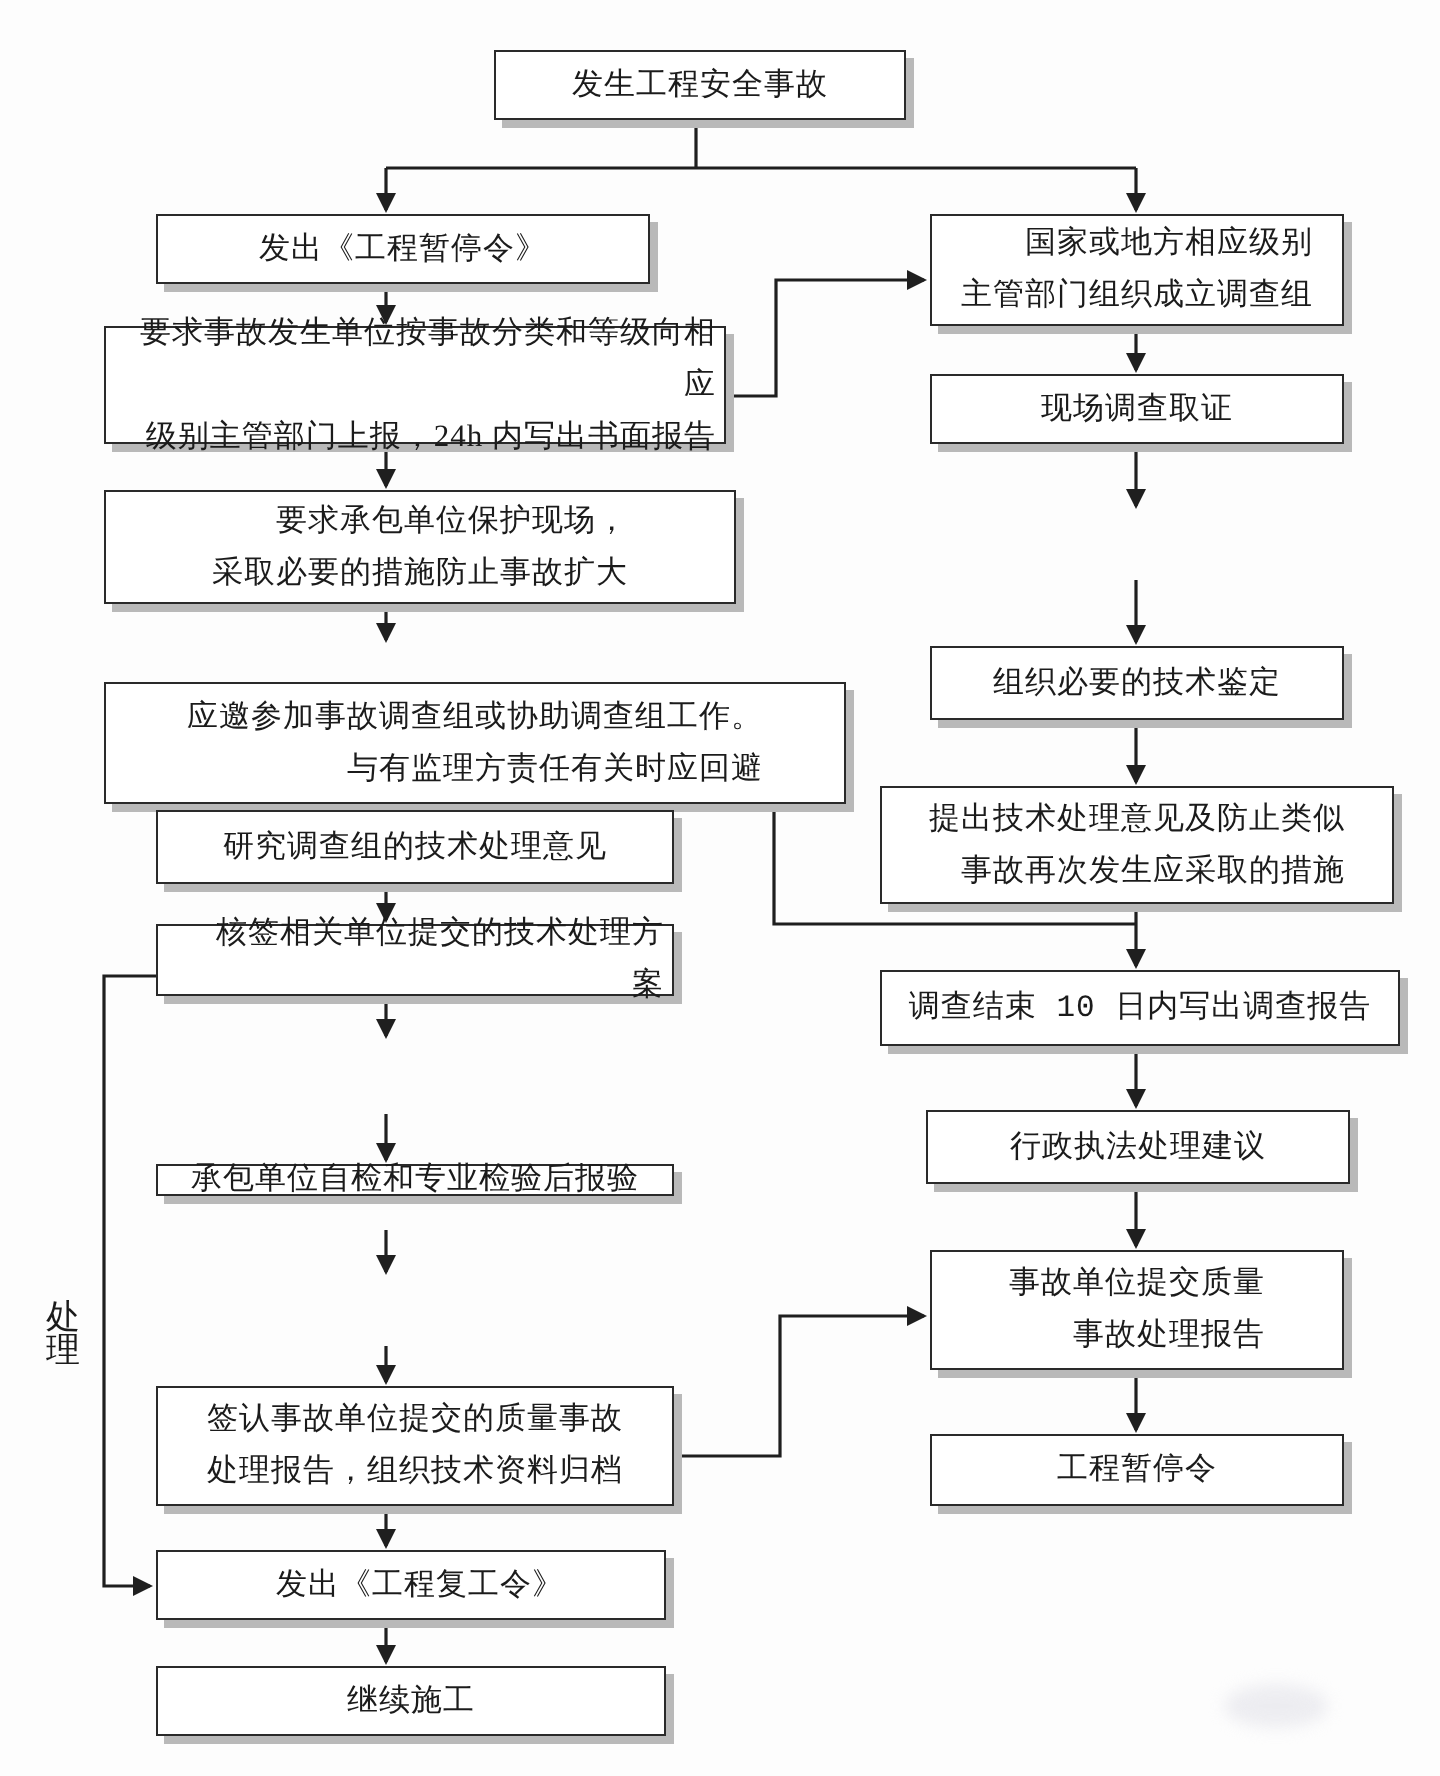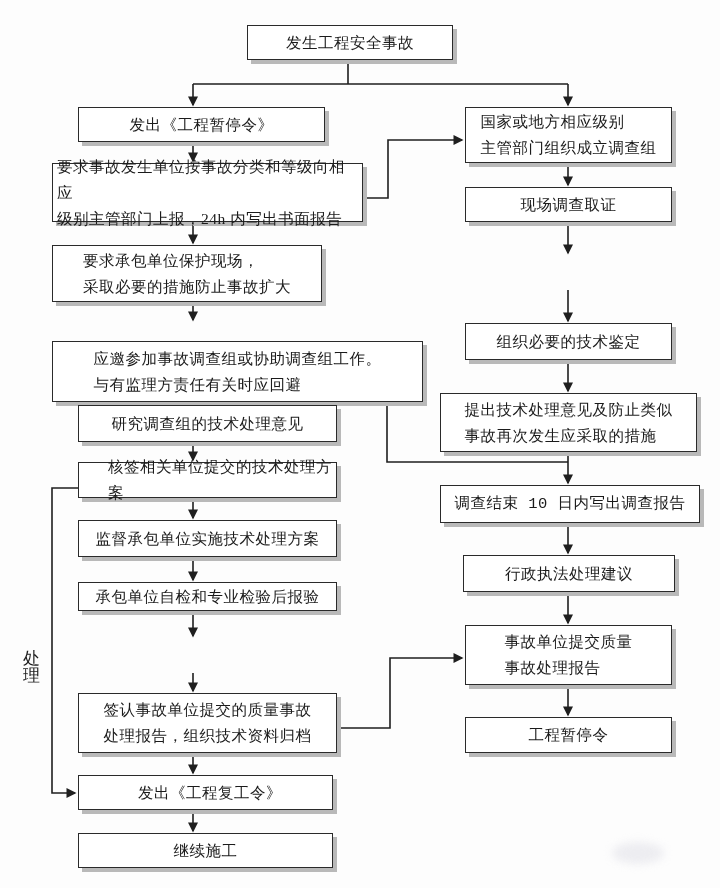--- a/index.html
+++ b/index.html
@@ -14,21 +14,21 @@
     overflow:hidden;
   }
   svg.wires { position:absolute; left:0; top:0; width:720px; height:888px; }
   .node {
     position:absolute;
     box-sizing:border-box;
     background:#ffffff;
     border:1.5px solid #2a2a2a;
     box-shadow:4px 4px 0 #b9b9b9;
     display:flex; align-items:center; justify-content:center;
-    text-align:left;
+    text-align:right;
     font-size:15.5px;
     color:#1b1b1b;
     line-height:26px;
     letter-spacing:0.5px;
     white-space:pre-line;
     padding:0 4px;
   }
   .side-label {
     position:absolute;
     left:20px; top:636px;
@@ -95,33 +95,32 @@
     </g>
   </svg>
 
   <div class="node" style="left:247px;top:25px;width:206px;height:35px;">发生工程安全事故</div>
 
   <div class="node" style="left:78px;top:107px;width:247px;height:35px;">发出《工程暂停令》</div>
 
   <div class="node" style="left:52px;top:163px;width:311px;height:59px;">要求事故发生单位按事故分类和等级向相应
 级别主管部门上报，24h 内写出书面报告</div>
 
-  <div class="node" style="left:52px;top:245px;width:270px;height:57px;">要求承包单位保护现场，
+  <div class="node" style="left:52px;top:245px;width:316px;height:57px;">要求承包单位保护现场，
 采取必要的措施防止事故扩大</div>
 
   <div class="node" style="left:52px;top:341px;width:371px;height:61px;font-family:Liberation Serif, serif;">应邀参加事故调查组或协助调查组工作。
 与有监理方责任有关时应回避</div>
 
   <div class="node" style="left:78px;top:405px;width:259px;height:37px;">研究调查组的技术处理意见</div>
 
   <div class="node" style="left:78px;top:462px;width:259px;height:36px;padding-left:29px;">核签相关单位提交的技术处理方案</div>
 
-  <div class="node" style="left:78px;top:520px;width:259px;height:37px;">监督承包单位实施技术处理方案</div>
 
-  <div class="node" style="left:78px;top:582px;width:259px;height:29px;">承包单位自检和专业检验后报验</div>
+  <div class="node" style="left:78px;top:582px;width:259px;height:16px;">承包单位自检和专业检验后报验</div>
 
 
   <div class="node" style="left:78px;top:693px;width:259px;height:60px;">签认事故单位提交的质量事故
 处理报告，组织技术资料归档</div>
 
   <div class="node" style="left:78px;top:775px;width:255px;height:35px;padding-left:13px;">发出《工程复工令》</div>
 
   <div class="node" style="left:78px;top:833px;width:255px;height:35px;">继续施工</div>
 
   <div class="node" style="left:465px;top:107px;width:207px;height:56px;">国家或地方相应级别

